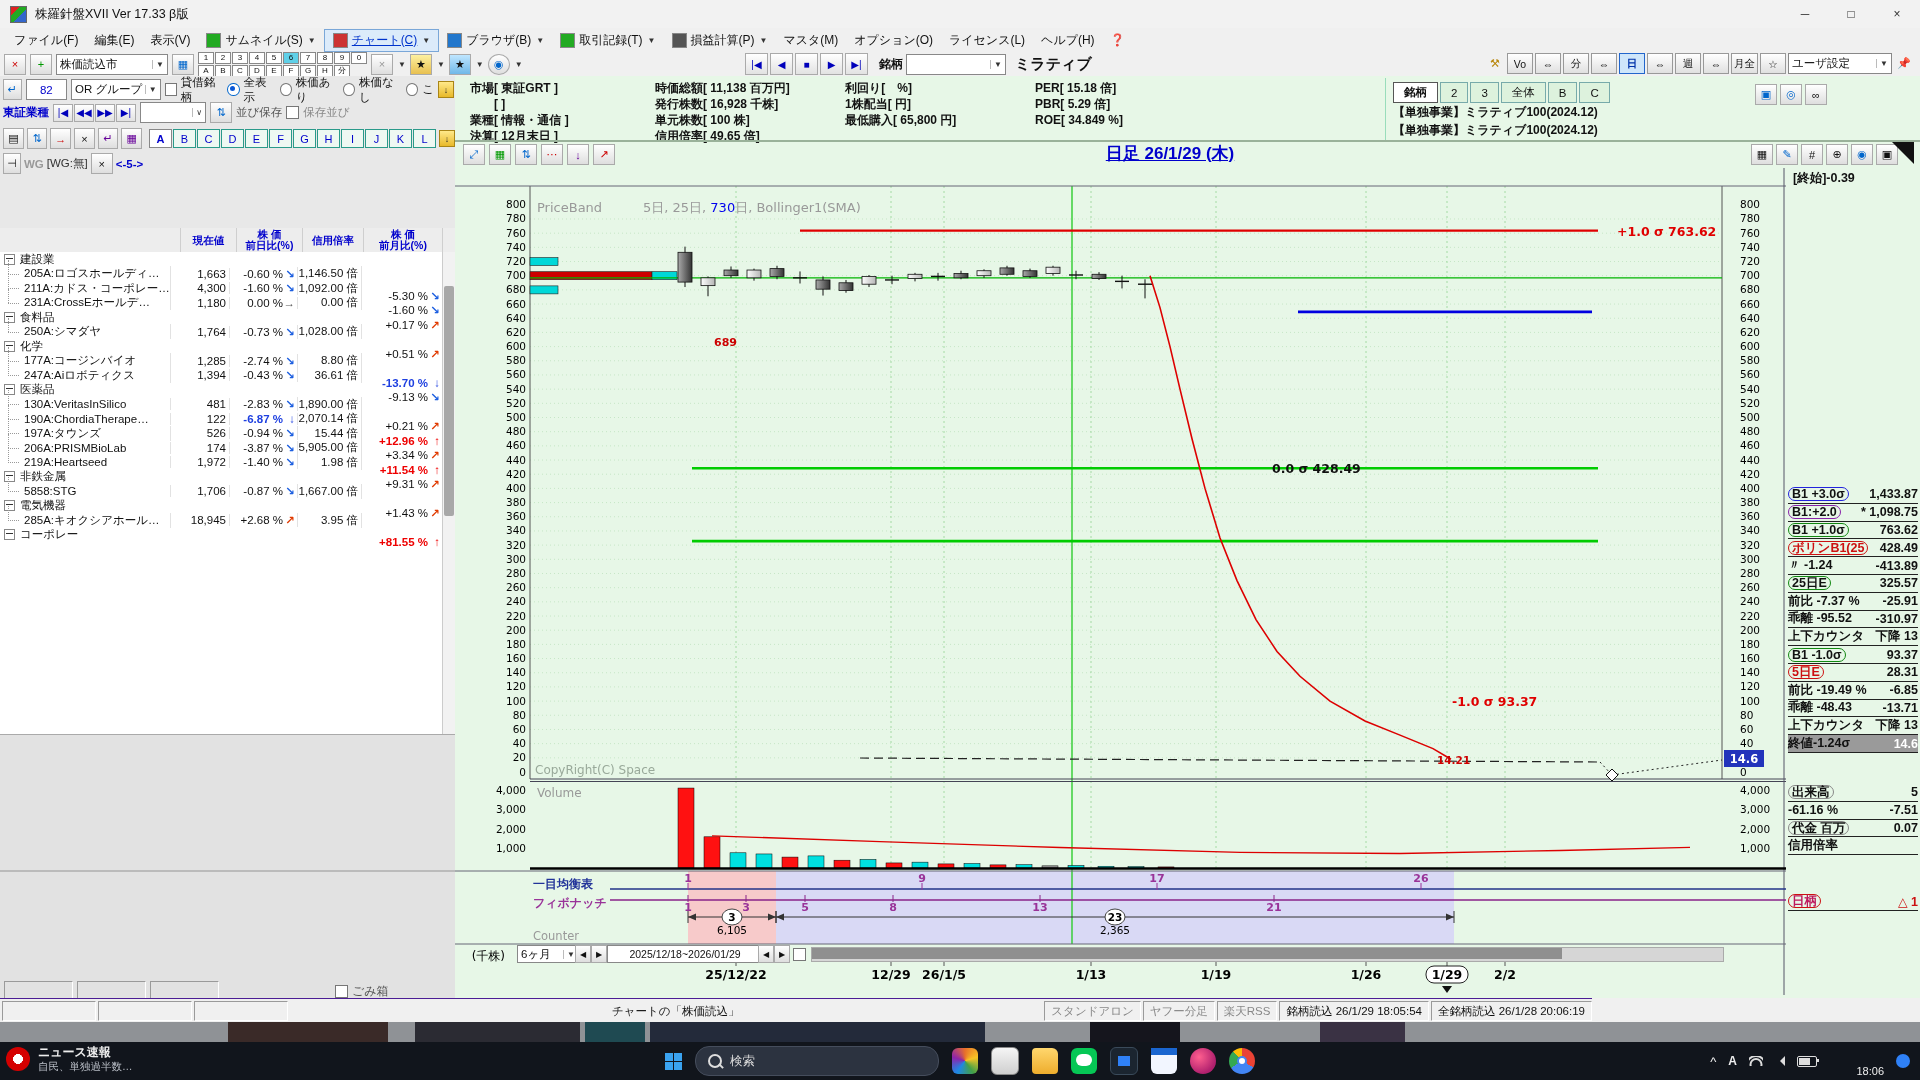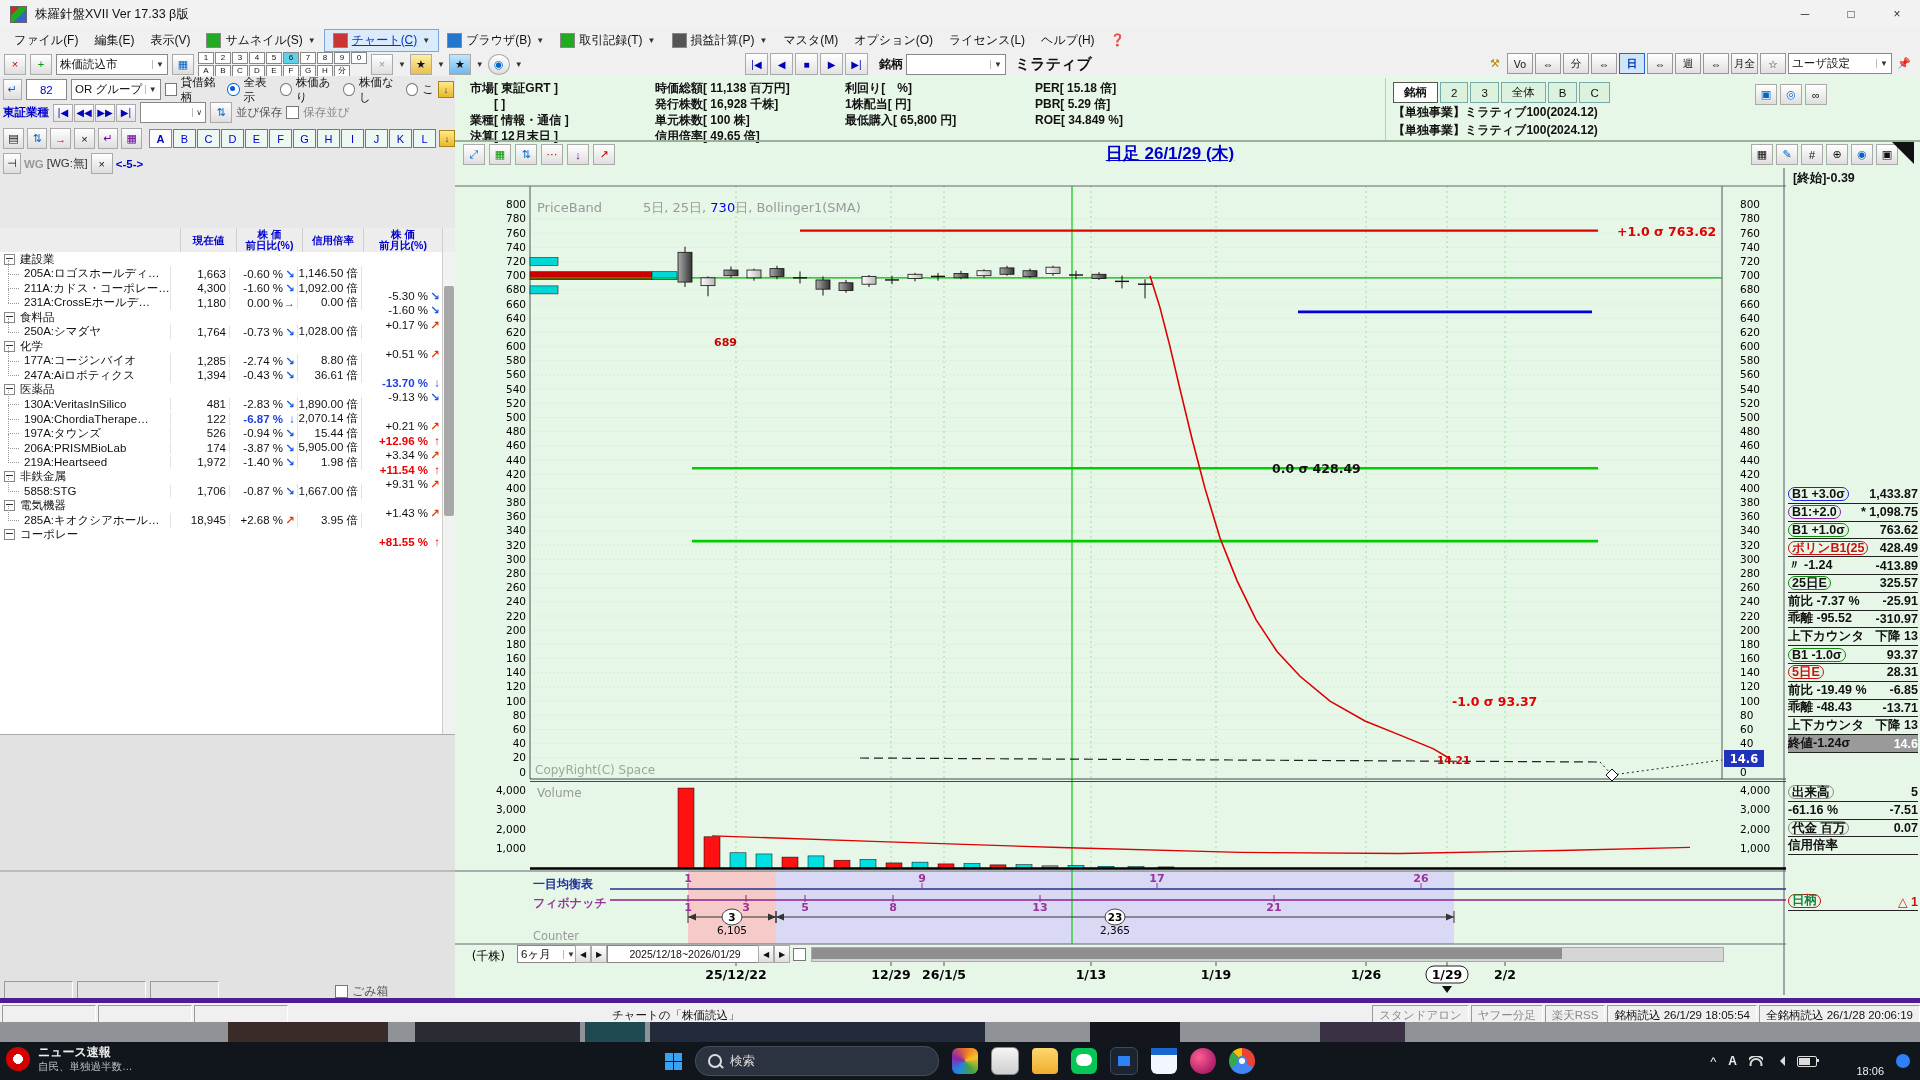--- a/index.html
+++ b/index.html
@@ -75,21 +75,21 @@
   .bbrow{height:16.8px;display:flex;justify-content:space-between;align-items:center;border-bottom:1px solid #222;white-space:nowrap;}
   .bx{border:1.6px solid transparent;border-radius:8px;padding:0 3px;line-height:12px;}
   .bx-blue{border-color:#2222dd}.bx-purple{border-color:#8822aa}.bx-green{border-color:#118811}
   .bx-red{border-color:#cc1111}.bx-gray{border-color:#888}
   .bbrow.hl{background:#9a9a9a;}
   .bbrow.hl .val{color:#fff;}
   
   .hsrow{position:absolute;left:455px;top:945px;width:1331px;height:18px;font-size:11px;}
   .track{position:absolute;top:2px;height:13px;background:#d6d6d6;border:1px solid #aaa;}
   .thumb{position:absolute;top:0;height:11px;background:#8f8f8f;}
-  .statusbar{position:absolute;left:0;top:998px;width:1920px;height:24px;background:#f0f0f0;border-top:5px solid #4c1d95;display:flex;align-items:center;font-size:11.5px;}
+  .statusbar{position:absolute;left:0;top:998px;width:1592px;height:24px;background:#f0f0f0;border-top:1px solid #4c1d95;display:flex;align-items:center;font-size:11.5px;}
   .scell{height:18px;border:1px solid;border-color:#9a9a9a #fff #fff #9a9a9a;margin-left:2px;display:flex;align-items:center;padding:0 6px;white-space:nowrap;}
   .gray{color:#888;}
   
   .dstrip{position:absolute;left:0;top:1022px;width:1920px;height:20px;background:#8f9296;}
   .dstrip i{position:absolute;top:0;height:20px;display:block;}
   .taskbar{position:absolute;left:0;top:1042px;width:1920px;height:38px;background:#11151c;color:#eee;}
   .news{position:absolute;left:6px;top:3px;display:flex;gap:8px;align-items:center;width:220px;}
   .newsico{width:24px;height:24px;border-radius:50%;background:radial-gradient(circle at 50% 50%,#fff 0 28%,#d40000 30% 100%);flex:none;}
   .tcenter{position:absolute;left:50%;top:0;transform:translateX(-50%);height:38px;display:flex;align-items:center;gap:13px;}
   .winlogo{width:17px;height:17px;display:grid;grid-template-columns:8px 8px;grid-gap:1px;}
@@ -940,21 +940,21 @@
           <span class="bx bx-gray">代金 百万</span>
           <span class="val">0.07</span>
         </div>
         <div class="bbrow">
           <span>信用倍率</span>
           <span class="val"></span>
         </div>
       </div>
     <div class="bb" style="top:817px;">
       <div class="bbrow">
-          <span class="bx bx-red" style="color:#15803d;font-family:Liberation Mono, monospace;">日柄</span>
+          <span class="bx bx-red" style="color:#be185d;">日柄</span>
           <span class="val" style="color:#cc1111;">△ 1</span>
         </div>
     </div>
 
     <div class="hsrow" style="left:0;top:869px;">
       <span class="combo" style="position:absolute;left:62px;width:54px;height:16px;">
           <span>6ヶ月</span>
           <span class="drop">▼</span>
         </span>
       <span class="ic" style="position:absolute;left:120px;width:14px;height:16px;font-size:8px;">◀</span>

